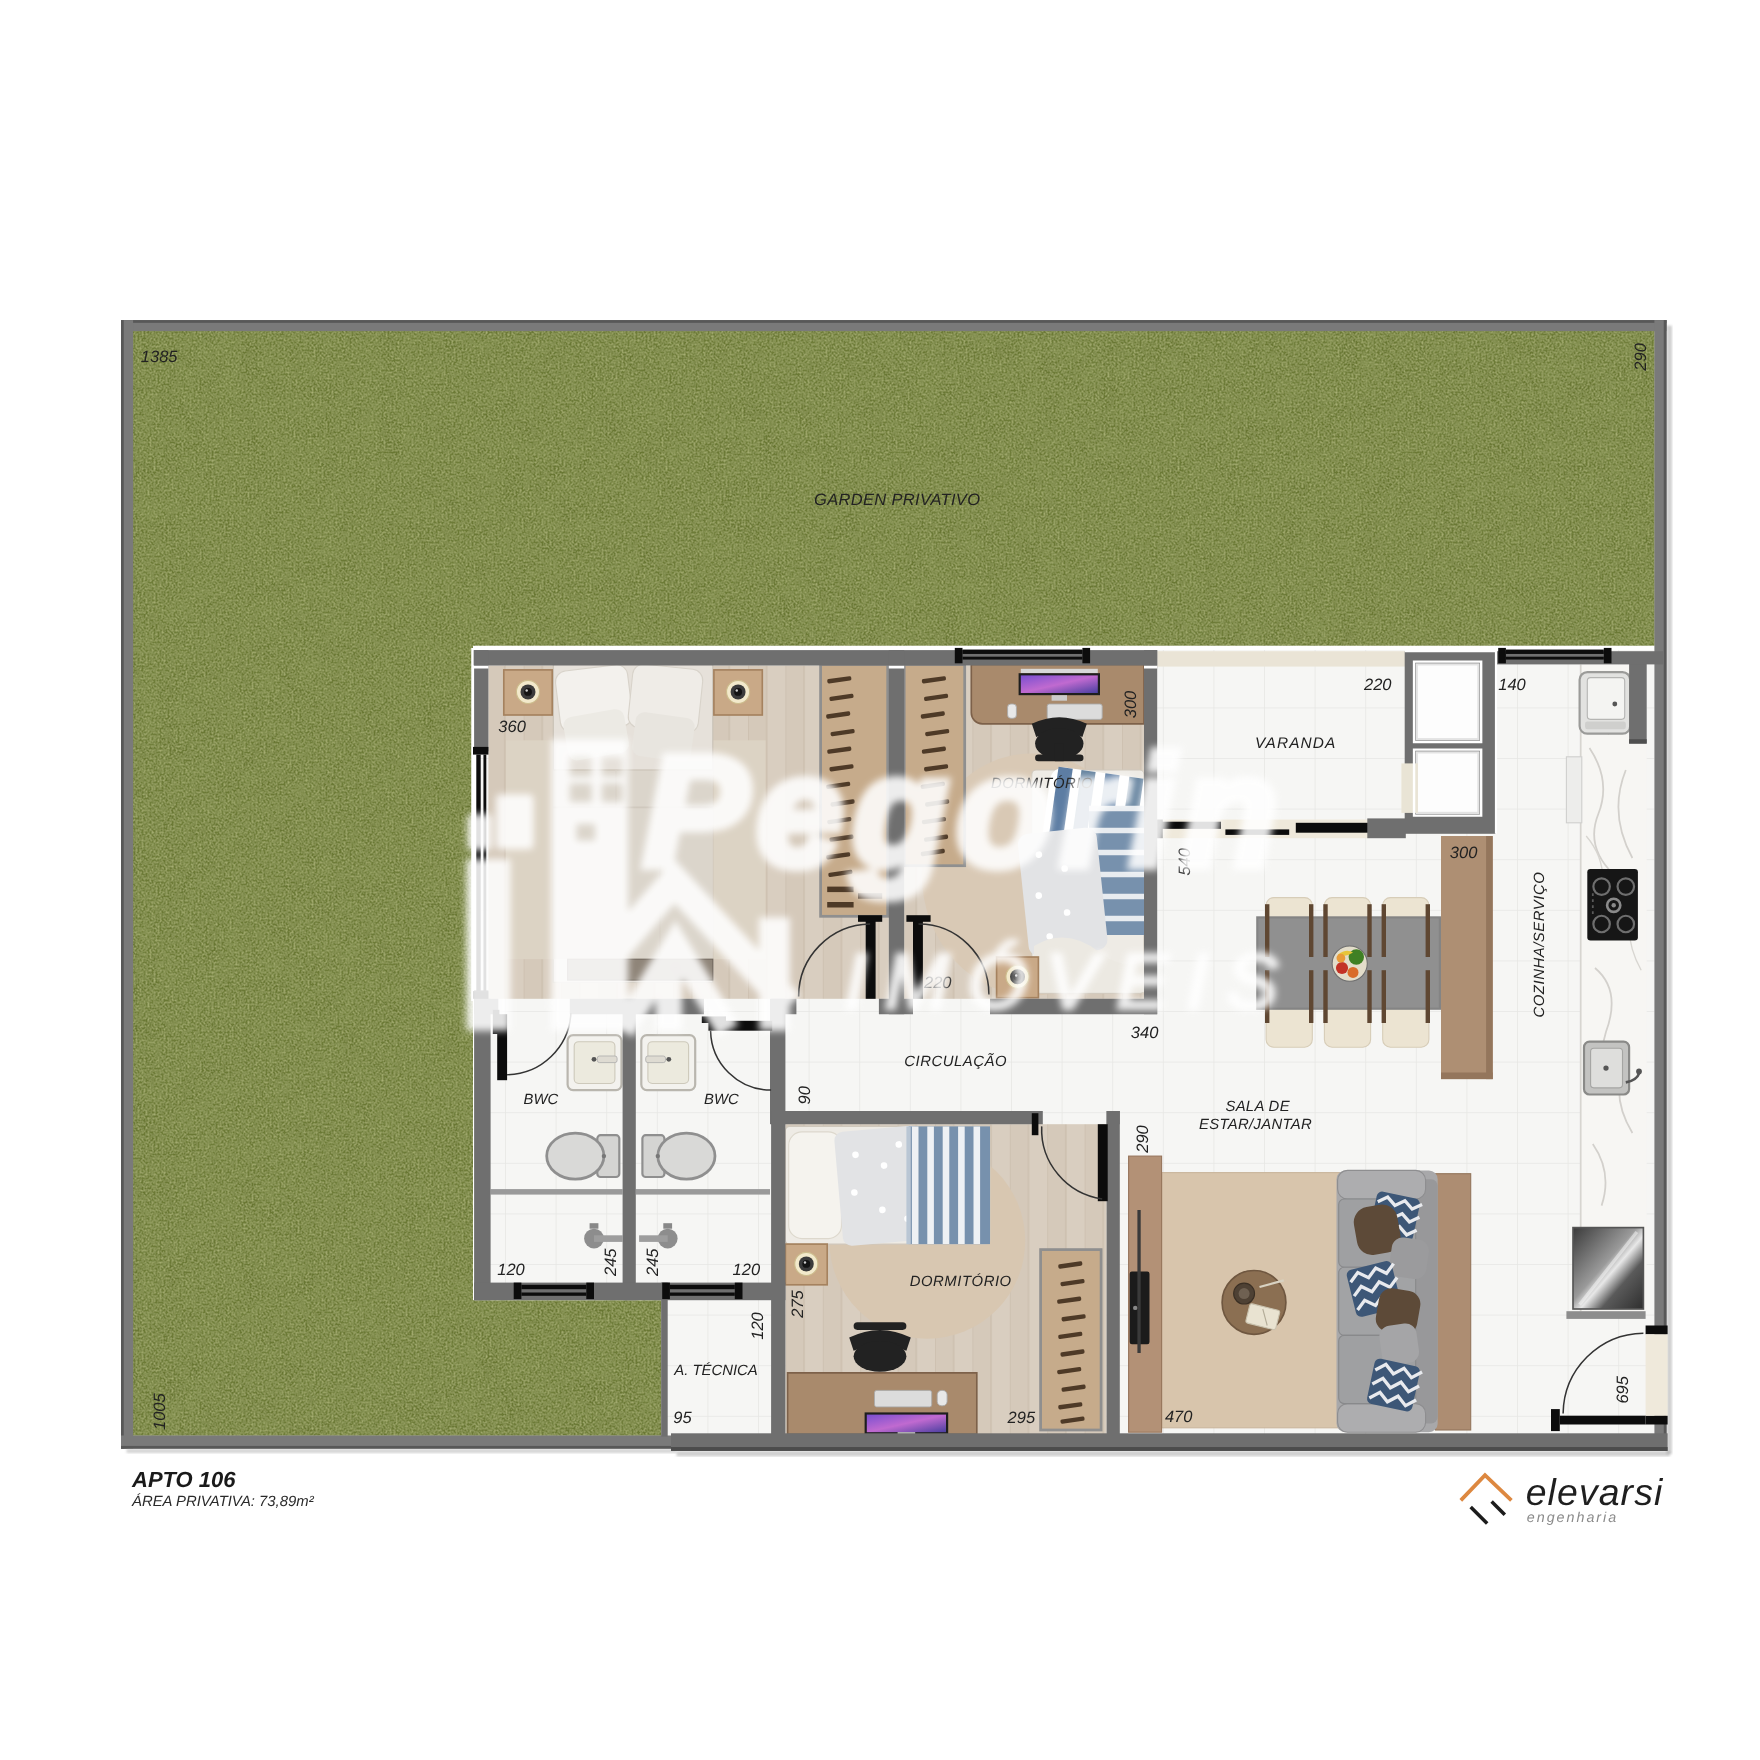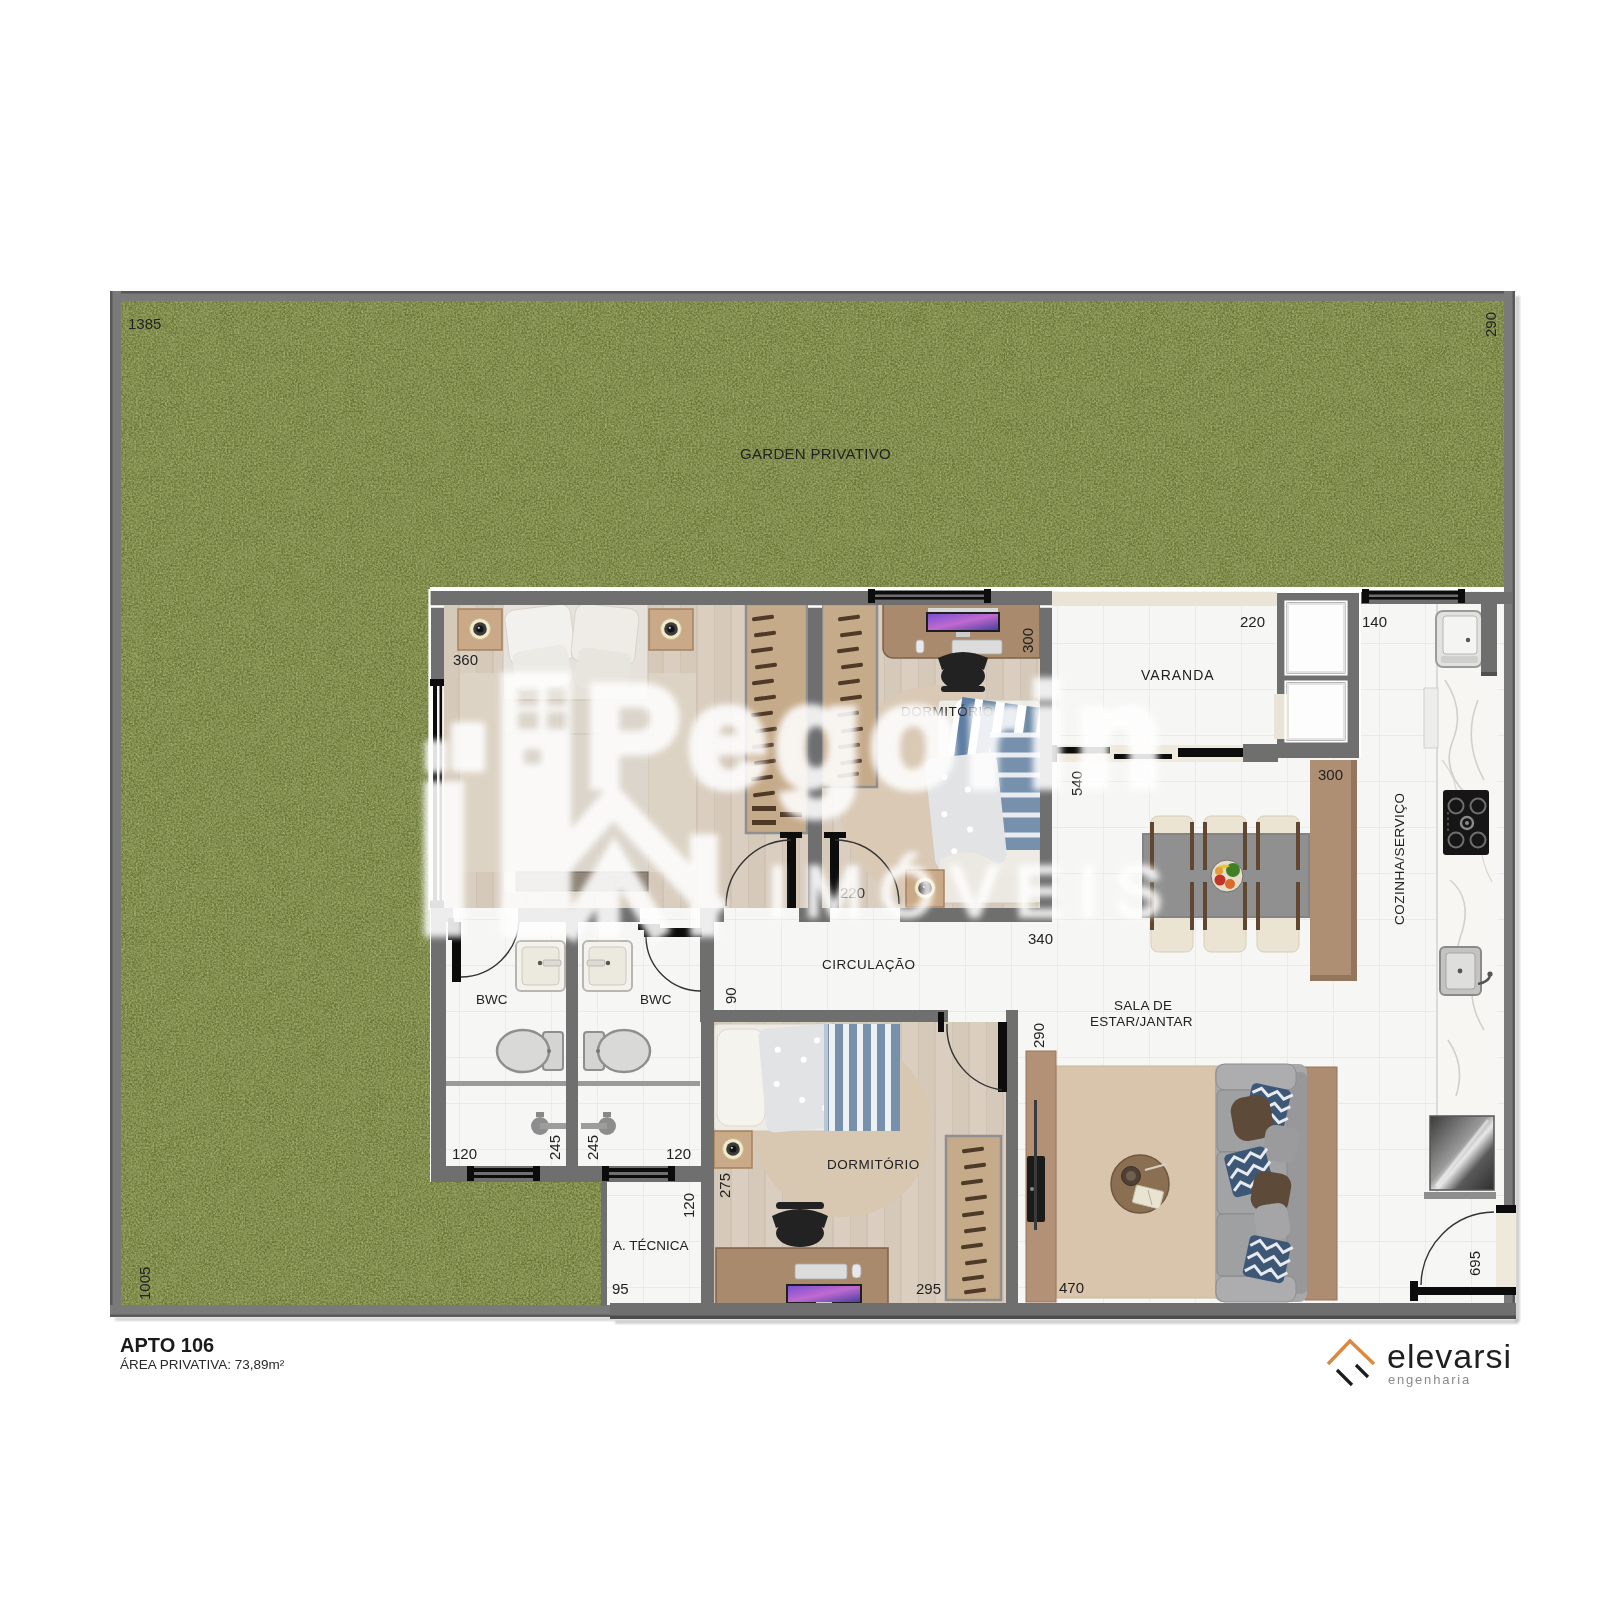--- a/index.html
+++ b/index.html
@@ -1,17 +1,17 @@
 <!DOCTYPE html>
 <html><head>
 <meta charset="utf-8">
 <style>
 html,body{margin:0;padding:0;background:#fff;}
 *{font-family:"Liberation Sans",sans-serif;}
-#page{position:relative;width:1600px;height:1600px;background:#fff;overflow:hidden;}
+#page{position:relative;width:1600px;height:1600px;background:#fff;overflow:hidden;font-style:italic;}
 </style>
 </head>
 <body>
 <div id="page">
 <svg width="1600" height="1600" viewBox="0 0 1600 1600">
 <defs>
 <filter id="grassf" x="0" y="0" width="100%" height="100%">
   <feTurbulence type="fractalNoise" baseFrequency="0.55" numOctaves="3" seed="7" result="n"></feTurbulence>
   <feColorMatrix in="n" type="matrix" values="0 0 0 0 0.58, 0 0 0 0 0.62, 0 0 0 0 0.28, 0.72 0.72 0 0 -0.54" result="l"></feColorMatrix>
   <feComposite in="l" in2="SourceGraphic" operator="over"></feComposite>

